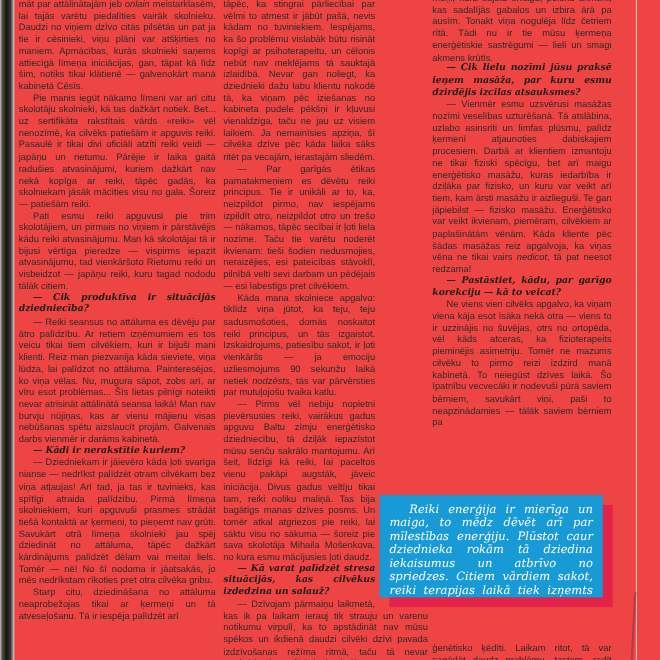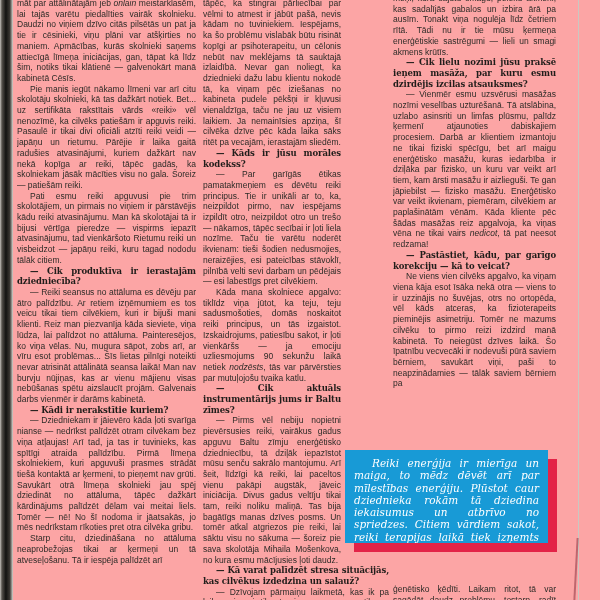--- a/index.html
+++ b/index.html
@@ -1,64 +1,62 @@
 <!DOCTYPE html>
 <html><head>
 <meta charset="utf-8">
 <style>
   *{margin:0;padding:0;box-sizing:border-box}
   html,body{width:600px;height:600px;overflow:hidden}
   body{font-family:"Liberation Sans",sans-serif;background:#f7f6f2;position:relative}
-  .page{position:absolute;inset:0;background:#fca5a5}
+  .page{position:absolute;inset:0;background:#ef4444}
   .spine{position:absolute;left:0;top:0;width:13px;height:600px;
          background:linear-gradient(90deg,#c9c6c0 0%,#56524c 15%,#121210 45%,#3b3833 75%,#d9d6d0 100%)}
   .edge-line{position:absolute;left:578px;top:0;width:1px;height:600px;background:#cac7c1}
   .edge-mark{position:absolute;left:575px;top:538px;width:2px;height:62px;background:#8a3340;opacity:.55;transform:rotate(3deg)}
   .col{position:absolute;overflow:hidden;color:#2d2b27;font-size:8.5px;line-height:10.7px;
        text-align:justify;letter-spacing:0}
   .col1{left:17px;top:-2px;width:179px;height:604px}
   .col2{left:203px;top:-2px;width:186px;height:604px}
   .col3t{left:393px;top:-7px;width:163px;height:452px}
   .col3b{left:393px;top:584px;width:163px;height:43px}
   .para{text-indent:13px}
   .noind{text-indent:0}
-  .q{font-family:"DejaVu Serif",serif;font-weight:bold;color:#201d1a;letter-spacing:-.1px}
+  .q{font-family:"DejaVu Serif",serif;font-style:italic;font-weight:bold;color:#201d1a;letter-spacing:-.1px}
   .wrap-spacer{float:right;width:48px;height:100px;margin-top:449px}
   .callout{position:absolute;left:345px;top:450px;width:203px;height:93px;z-index:5;
            background:#189ad6;box-shadow:9px 9px 0 0 #e32347;padding:7px 9px 0 9px;overflow:hidden}
   .callout p{font-family:"DejaVu Serif",serif;font-style:italic;color:#ffffff;
              font-size:10.5px;line-height:12.3px;text-indent:18px;text-align:justify}
   i{font-style:italic}
 </style>
 </head>
 <body>
 
 <div class="page">
   <div class="spine"></div>
   <div class="edge-line"></div>
   <div class="edge-mark"></div>
 
   <div class="col col1">
       <p class="para noind">māt par attālinātajām jeb <i>onlain</i> meistarklasēm, lai tajās varētu piedalīties vairāk skolnieku. Daudzi no viņiem dzīvo citās pilsētās un pat ja tie ir cēsinieki, viņu plāni var atšķirties no maniem. Apmācības, kurās skolnieki saņems attiecīgā līmeņa iniciācijas, gan, tāpat kā līdz šim, notiks tikai klātienē — galvenokārt manā kabinetā Cēsīs.</p>
       <p class="para">Pie manis iegūt nākamo līmeni var arī citu skolotāju skolnieki, kā tas dažkārt notiek. Bet... uz sertifikāta rakstītais vārds «reiki» vēl nenozīmē, ka cilvēks patiešām ir apguvis reiki. Pasaulē ir tikai divi oficiāli atzīti reiki veidi — japāņu un rietumu. Pārējie ir laika gaitā radušies atvasinājumi, kuriem dažkārt nav nekā kopīga ar reiki, tāpēc gadās, ka skolniekam jāsāk mācīties visu no gala. Šoreiz — patiešām reiki.</p>
       <p class="para">Pati esmu reiki apguvusi pie trim skolotājiem, un pirmais no viņiem ir pārstāvējis kādu reiki atvasinājumu. Man kā skolotājai tā ir bijusi vērtīga pieredze — vispirms iepazīt atvasinājumu, tad vienkāršoto Rietumu reiki un visbeidzot — japāņu reiki, kuru tagad nododu tālāk citiem.</p>
-      <p class="para q">— Cik produktīva ir ierastajām dziedniecība?</p>
+      <p class="para q">— Cik produktīva ir situācijās dziedniecība?</p>
       <p class="para">— Reiki seansus no attāluma es dēvēju par ātro palīdzību. Ar retiem izņēmumiem es tos veicu tikai tiem cilvēkiem, kuri ir bijuši mani klienti. Reiz man piezvanīja kāda sieviete, viņa lūdza, lai palīdzot no attāluma. Painteresējos, ko viņa vēlas. Nu, mugura sāpot, zobs arī, ar vīru esot problēmas... Šīs lietas pilnīgi noteikti nevar atrisināt attālinātā seansa laikā! Man nav burvju nūjiņas, kas ar vienu mājienu visas nebūšanas spētu aizslaucīt projām. Galvenais darbs vienmēr ir darāms kabinetā.</p>
       <p class="para q">— Kādi ir nerakstītie kuriem?</p>
       <p class="para">— Dziedniekam ir jāievēro kāda ļoti svarīga nianse — nedrīkst palīdzēt otram cilvēkam bez viņa atļaujas! Arī tad, ja tas ir tuvinieks, kas spītīgi atraida palīdzību. Pirmā līmeņa skolniekiem, kuri apguvuši prasmes strādāt tiešā kontaktā ar ķermeni, to pieņemt nav grūti. Savukārt otrā līmeņa skolnieki jau spēj dziedināt no attāluma, tāpēc dažkārt kārdinājums palīdzēt dēlam vai meitai liels. Tomēr — nē! No šī nodoma ir jāatsakās, jo mēs nedrīkstam rīkoties pret otra cilvēka gribu.</p>
       <p class="para">Starp citu, dziedināšana no attāluma neaprobežojas tikai ar ķermeņi un tā atveseļošanu. Tā ir iespēja palīdzēt arī</p>
     </div>
 
   <div class="col col2">
     <div class="wrap-spacer"></div>
   <p class="para noind">tāpēc, ka stingrai pārliecībai par vēlmi to atmest ir jābūt pašā, nevis kādam no tuviniekiem. Iespējams, ka šo problēmu vislabāk būtu risināt kopīgi ar psihoterapeitu, un cēlonis nebūt nav meklējams tā sauktajā izlaidībā. Nevar gan noliegt, ka dziednieki dažu labu klientu nokodē tā, ka viņam pēc iziešanas no kabineta pudele pēkšņi ir kļuvusi vienaldzīga, taču ne jau uz visiem laikiem. Ja nemainīsies apziņa, šī cilvēka dzīve pēc kāda laika sāks ritēt pa vecajām, ierastajām sliedēm.</p>
-      <p class="para q">— Kāds ir jūsu morāles kodekss?</p>
       <p class="para">— Par garīgās ētikas pamatakmeņiem es dēvētu reiki principus. Tie ir unikāli ar to, ka, neizpildot pirmo, nav iespējams izpildīt otro, neizpildot otro un trešo — nākamos, tāpēc secībai ir ļoti liela nozīme. Taču tie varētu noderēt ikvienam: tieši šodien nedusmojies, neraizējies, esi pateicības stāvoklī, pilnībā velti sevi darbam un pēdējais — esi labestīgs pret cilvēkiem.</p>
       <p class="para">Kāda mana skolniece apgalvo: tiklīdz viņa jūtot, ka teju, teju sadusmošoties, domās noskaitot reiki principus, un tās izgaistot. Izskaidrojums, patiesību sakot, ir ļoti vienkāršs — ja emociju uzliesmojums 90 sekunžu laikā netiek <i>nodzēsts</i>, tās var pārvērsties par mutuļojošu tvaika katlu.</p>
-      <p class="para q">— Cik aktuāls instrumentārijs jums ir Baltu zīmes?</p>
       <p class="para">— Pirms vēl nebiju nopietni pievērsusies reiki, vairākus gadus apguvu Baltu zīmju enerģētisko dziedniecību, tā dziļāk iepazīstot mūsu senču sakrālo mantojumu. Arī šeit, līdzīgi kā reiki, lai paceltos vienu pakāpi augstāk, jāveic iniciācija. Divus gadus veltīju tikai tam, reiki noliku maliņā. Tas bija bagātīgs manas dzīves posms. Un tomēr atkal atgriezos pie reiki, lai sāktu visu no sākuma — šoreiz pie sava skolotāja Mihaila Mošenkova, no kura esmu mācījusies ļoti daudz.</p>
       <p class="para q">— Kā varat palīdzēt stresa situācijās, kas cilvēkus izdedzina un salauž?</p>
       <p class="para">— Dzīvojam pārmaiņu laikmetā, kas ik pa laikam ierauj tik strauju un varenu notikumu virpulī, ka to apstādināt nav mūsu spēkos un ikdienā daudzi cilvēki dzīvi pavada izdzīvošanas režīma ritmā, taču tā nevar turpināties bezgalīgi! Agri vai vēlu</p>
     </div>
 
   <div class="col col3t">
       <p class="para noind">meņi, kurā sajutu smagu, pelēku akmeni, kas sadalījās gabalos un izbira ārā pa ausīm. Tonakt viņa nogulēja līdz četriem rītā. Tādi nu ir tie mūsu ķermeņa enerģētiskie sastrēgumi — lieli un smagi akmens krūtīs.</p>
       <p class="para q">— Cik lielu nozīmi jūsu praksē ieņem masāža, par kuru esmu dzirdējis izcilas atsauksmes?</p>
       <p class="para">— Vienmēr esmu uzsvērusi masāžas nozīmi veselības uzturēšanā. Tā atslābina, uzlabo asinsriti un limfas plūsmu, palīdz ķermenī atjaunoties dabiskajiem procesiem. Darbā ar klientiem izmantoju ne tikai fiziski spēcīgu, bet arī maigu enerģētisko masāžu, kuras iedarbība ir dziļāka par fizisko, un kuru var veikt arī tiem, kam ārsti masāžu ir aizlieguši. Te gan jāpiebilst — fizisko masāžu. Enerģētisko var veikt ikvienam, piemēram, cilvēkiem ar paplašinātām vēnām. Kāda kliente pēc šādas masāžas reiz apgalvoja, ka viņas vēna ne tikai vairs <i>nedicot</i>, tā pat neesot redzama!</p>
       <p class="para q">— Pastāstiet, kādu, par garīgo korekciju — kā to veicat?</p>

